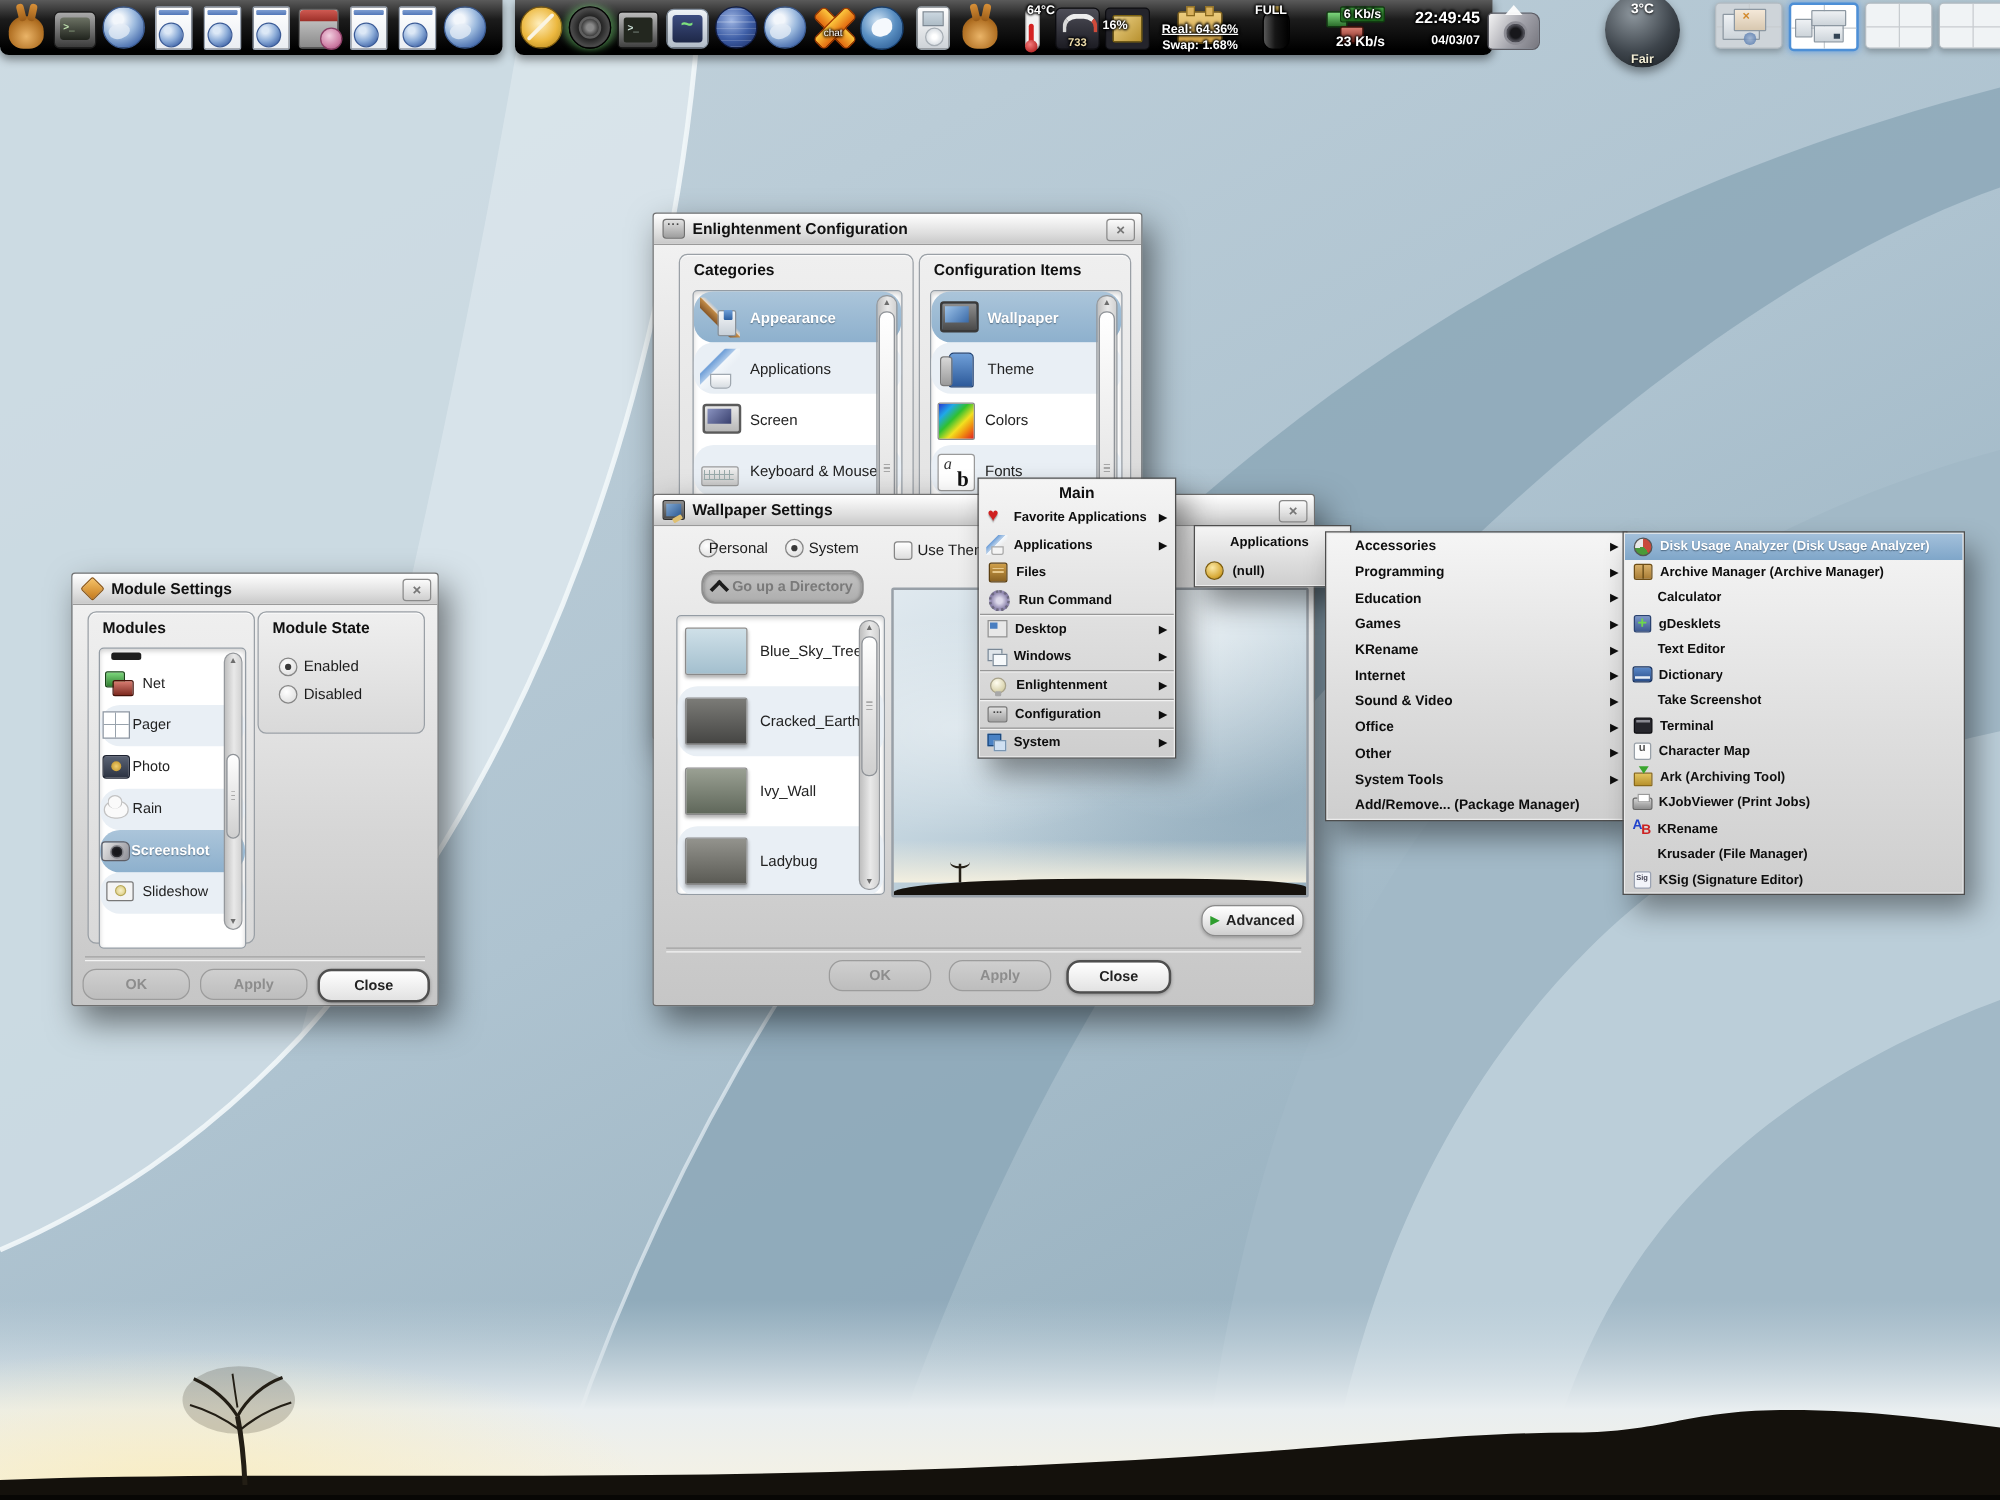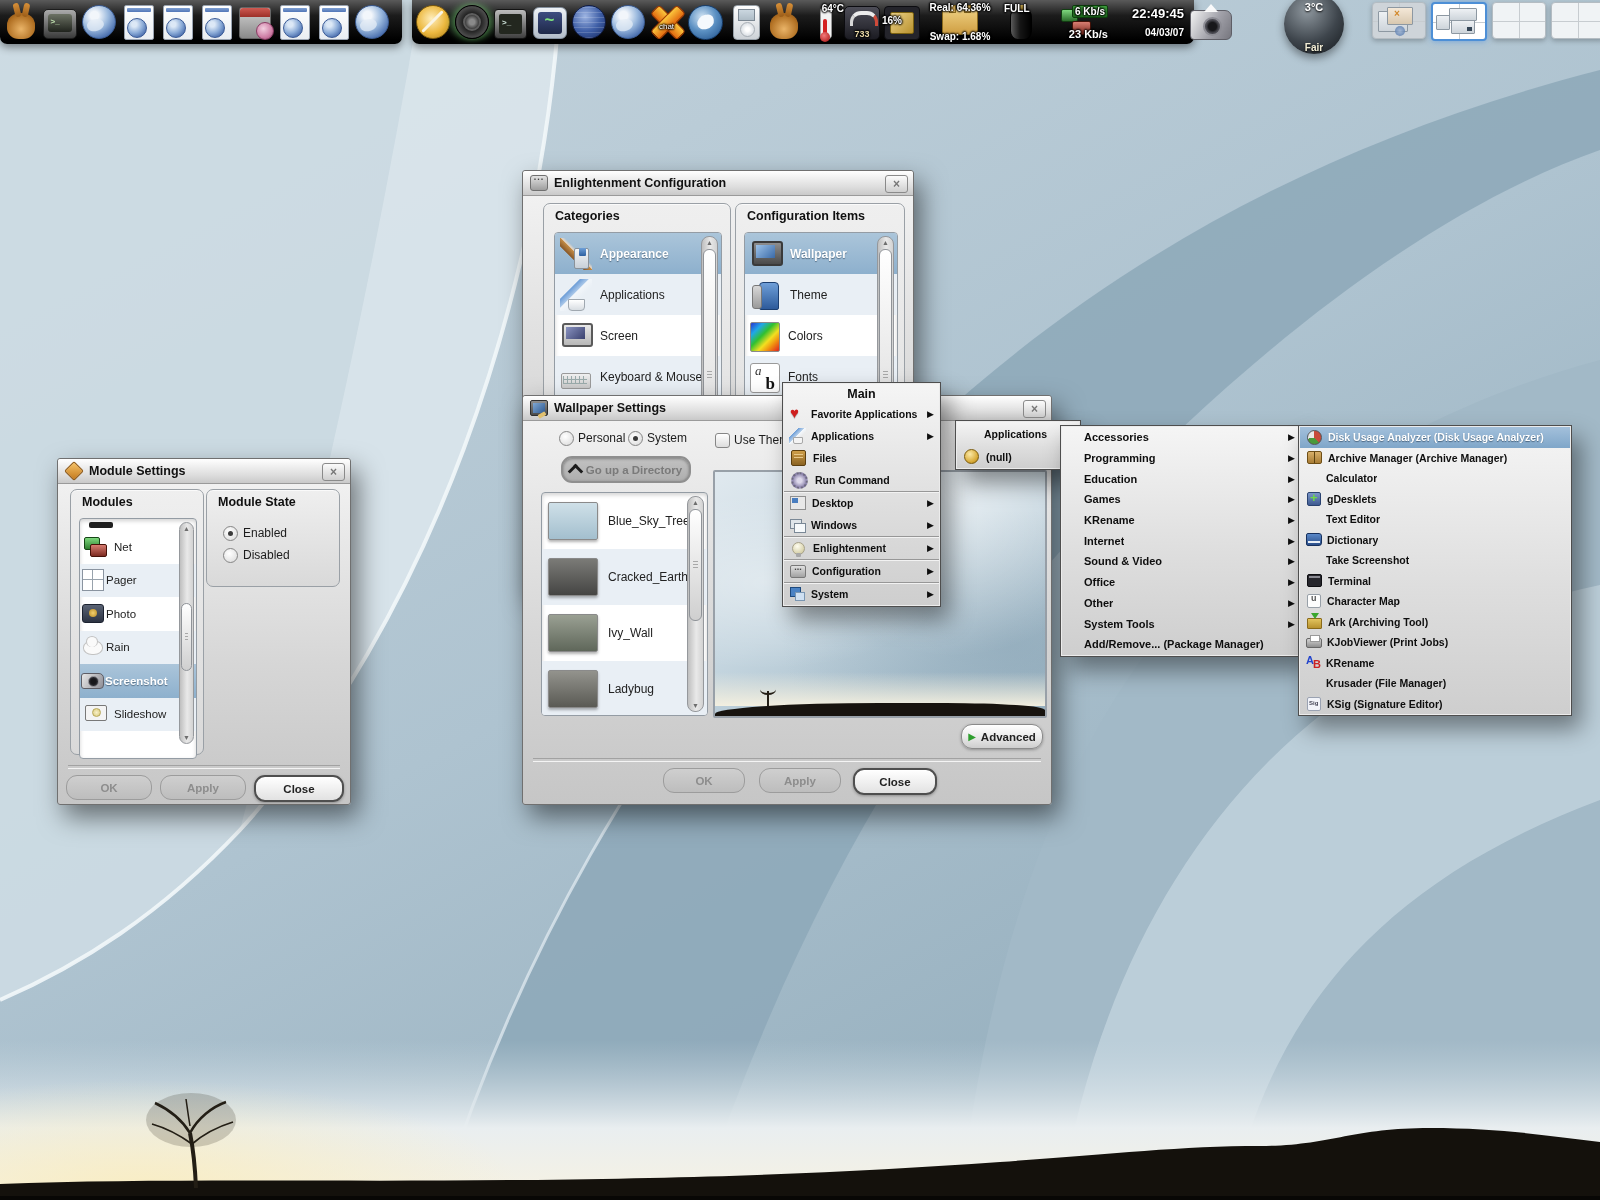--- a/index.html
+++ b/index.html
@@ -64,21 +64,21 @@
   .ic-camera{width:40px;height:28px;margin-top:6px;background:linear-gradient(120deg,#f4f4f4,#a2a2aa 55%,#76767e);border:1px solid #5e5e66;border-radius:4px 7px 6px 4px;}
   .ic-camera::before{content:"";position:absolute;left:50%;top:50%;width:15px;height:15px;margin:-8px 0 0 -8px;border-radius:50%;
     background:radial-gradient(circle,#17171b 0 38%,#4c4c54 62%,#2c2c32);border:2px solid #8c8c94;}
   .ic-camera::after{content:"";position:absolute;top:-7px;left:50%;margin-left:-7px;border-left:7px solid transparent;border-right:7px solid transparent;border-bottom:8px solid #fdfdfd;opacity:.95;}
   
   .g{position:relative;height:40px;flex:none;display:flex;align-items:center;justify-content:center;}
   .g-temp{width:40px;} .g-freq{width:40px;} .g-cpu{width:40px;} .g-mem{width:76px;} .g-batt{width:46px;} .g-net{width:64px;} .g-clock{width:80px;} .g-cam{width:46px;}
   .glabel{position:absolute;color:#fff;font-weight:bold;font-size:10px;white-space:nowrap;
     text-shadow:0 1px 2px #000,0 -1px 2px #000,1px 0 2px #000,-1px 0 2px #000;pointer-events:none;}
   .gl-temp{top:1px;right:-2px;} .gl-full{top:1px;left:6px;}
-  .gl-real{top:0px;left:50%;transform:translateX(-50%);} .gl-swap{bottom:0px;left:50%;transform:translateX(-50%);}
+  .gl-real{top:16px;left:50%;transform:translateX(-50%);text-decoration:underline;} .gl-swap{bottom:0px;left:50%;transform:translateX(-50%);}
   .gl-up{top:3px;right:0;background:linear-gradient(#3f9e3f,#1e6a1e);border:1px solid #0e3e0e;border-radius:2px;padding:0 2px;font-size:10px;}
   .gl-down{bottom:2px;right:0;font-size:11px;}
   .gl-time{top:4px;right:4px;font-size:13px;} .gl-date{bottom:4px;right:4px;font-size:10px;}
   .ic-gaugebox{width:34px;height:32px;margin-top:2px;background:linear-gradient(#4e4e58,#1b1b22);border:1px solid #0c0c10;border-radius:5px;}
   .ic-gaugebox::before{content:"";position:absolute;left:5px;top:4px;width:22px;height:11px;border-radius:11px 11px 0 0;border-top:4px solid #ececec;border-left:3px solid #d8d8d8;border-right:3px solid #cf4a3a;}
   .gl-freq{bottom:3px;left:0;width:100%;text-align:center;color:#ead9a8;font-size:9px;}
   .ic-chipbox{width:34px;height:32px;margin-top:2px;background:#24242b;border:1px solid #0c0c10;border-radius:4px;}
   .ic-chipbox::before{content:"";position:absolute;inset:5px;background:linear-gradient(135deg,#ecd287,#b8912f);border:1px solid #7c6210;border-radius:2px;}
   .gl-cpu{top:50%;left:0;width:100%;margin-top:-7px;text-align:left;font-size:10px;}
   .ic-membox{width:34px;height:24px;background:linear-gradient(#eccd7e,#cf9e42);border:1px solid #8a6a1e;border-radius:3px;}
@@ -111,21 +111,21 @@
   .win{position:absolute;background:linear-gradient(#f4f4f4,#d6d6d6 60%,#c6c6c6);border:1px solid #707070;border-radius:3px;
     box-shadow:7px 12px 26px rgba(0,0,0,.5);}
   .titlebar{position:relative;height:24px;background:linear-gradient(#ffffff,#dedede 65%,#c9c9c9);border-bottom:1px solid #9a9a9a;
     display:flex;align-items:center;gap:6px;padding:0 7px;border-radius:3px 3px 0 0;font-weight:bold;font-size:12.5px;color:#111;}
   .wclose{position:absolute;right:5px;top:4px;width:21px;height:16px;border:1px solid #8a8a8a;border-radius:3px;
     background:linear-gradient(#fbfbfb,#cfcfcf);display:flex;align-items:center;justify-content:center;color:#777;font-weight:bold;font-size:12px;line-height:1;}
   .frame{position:absolute;border:1px solid #9aa0a6;border-radius:7px;background:linear-gradient(#efefef,#d9d9d9);
     box-shadow:inset 0 1px 0 rgba(255,255,255,.7);}
   .flabel{position:absolute;top:5px;left:11px;font-weight:bold;font-size:12.5px;color:#101010;}
   .listbox{position:absolute;background:#fff;border:1px solid #949ca4;border-radius:4px;overflow:hidden;box-shadow:inset 0 2px 4px rgba(0,0,0,.18);}
-  .lrow{display:flex;align-items:center;position:relative;}
+  .lrow{display:flex;align-items:center;position:relative;border-radius:16px;}
   .lrow:nth-of-type(even){background:#e9eff5;}
   .lrow.sel{background:linear-gradient(#abc5da,#8db0cd);}
   .lrow.sel .llb{color:#fff;font-weight:bold;text-shadow:0 1px 1px rgba(20,40,60,.5);}
   .llb{font-size:12px;color:#222;}
   .lic{position:relative;flex:none;display:block;}
   
   .scroll{position:absolute;width:15px;background:linear-gradient(90deg,#bfbfbf,#e9e9e9 55%,#d2d2d2);border:1px solid #95989c;border-radius:8px;}
   .scroll .sar{position:absolute;left:0;width:100%;text-align:center;color:#6e6e6e;font-size:7px;line-height:9px;}
   .scroll .up{top:1px;} .scroll .down{bottom:1px;}
   .sthumb{position:absolute;left:1px;right:1px;border-radius:6px;background:linear-gradient(#ffffff,#cfcfcf);border:1px solid #8f9398;}
@@ -546,21 +546,21 @@
   </div>
 </div>
 
 <div class="win" id="win-wallpaper" style="left:522px;top:395px;width:528px;height:408px;z-index:20;">
   <div class="titlebar">
     <span class="wic wic-wall"></span>
     <span>Wallpaper Settings</span>
     <span class="wclose">×</span>
   </div>
   <span class="radio" style="left:36px;top:35px;"></span>
-  <span class="ctl-label" style="left:55px;top:35px;">Personal</span>
+  <span class="ctl-label" style="left:44px;top:35px;">Personal</span>
   <span class="radio checked" style="left:105px;top:35px;"></span>
   <span class="ctl-label" style="left:124px;top:35px;">System</span>
   <span class="cbox" style="left:192px;top:37px;"></span>
   <span class="ctl-label" style="left:211px;top:37px;">Use Them</span>
   <div class="btn pressed" style="left:38px;top:60px;width:126px;">
     <span class="chev-up"></span>
     <span>Go up a Directory</span>
   </div>
   <div class="listbox" style="left:18px;top:96px;width:165px;height:222px;">
     <div>

